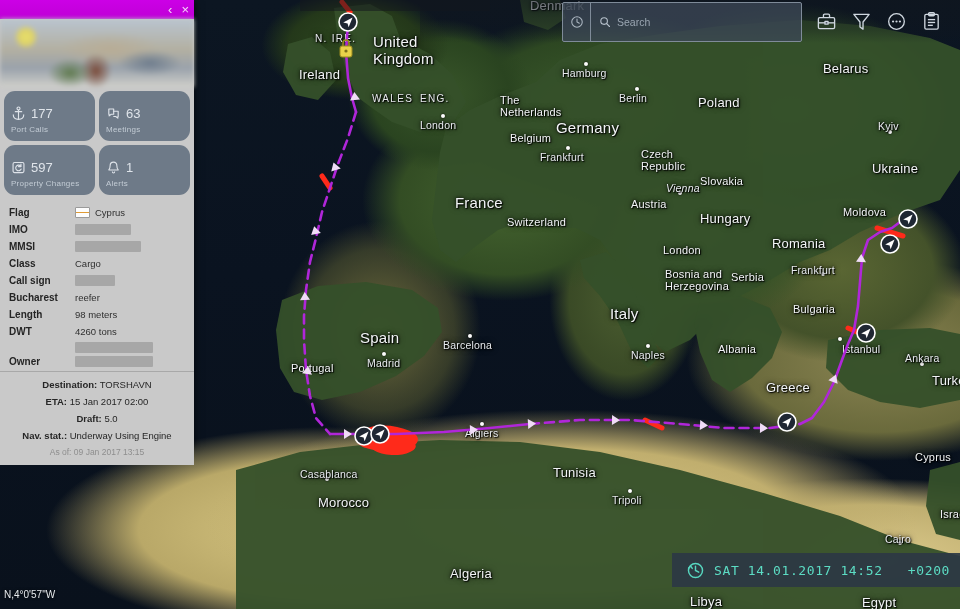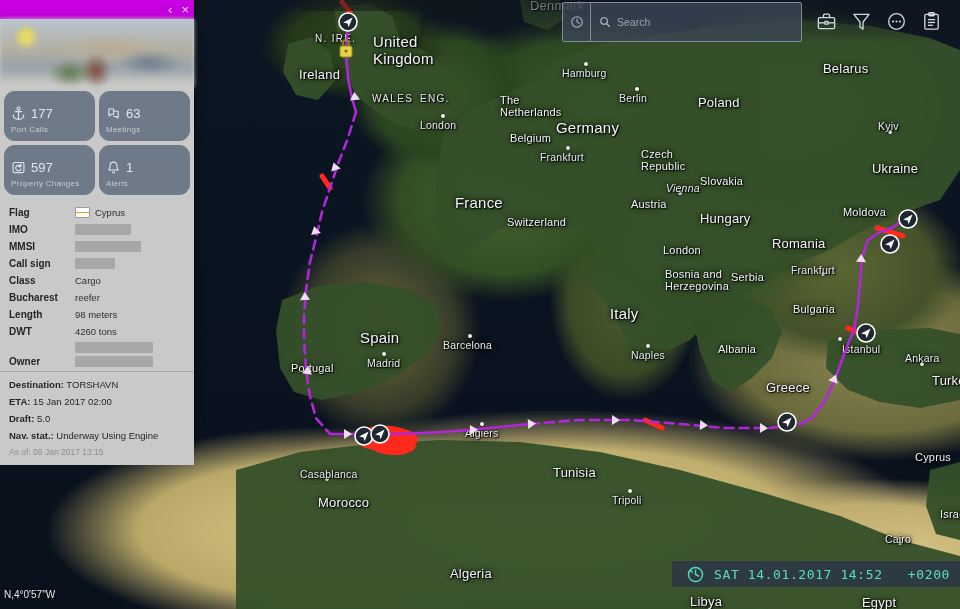--- a/index.html
+++ b/index.html
@@ -102,20 +102,21 @@
     width: 15px; height: 11px; border-radius: 1px; display: inline-block;
     background: linear-gradient(180deg,#fdfdfd 0%, #fdfdfd 40%, #e8a73c 42%, #d88f2e 58%, #fdfdfd 60%, #fdfdfd 100%);
     border: 1px solid #9a9a9a;
   }
   #owner-row { align-items: flex-end; padding-top: 2px; }
   #owner-row .aval { flex-direction: column; align-items: flex-start; gap: 3px; }
 
   #voyage {
     border-top: 1px solid #a8a8a8; padding: 7px 9px 8px 9px; flex: 0 0 auto;
     background: #c9c9c9;
+    text-align: center;
   }
   .vrow { font-size: 9.5px; color: #262626; margin-bottom: 6px; }
   .vrow b { font-weight: bold; }
   .vasof { font-size: 8.5px; color: #8e8e8e; margin-top: 2px; }
 
   
   #topbar {
     position: absolute; left: 420px; top: 0; width: 540px; height: 43px;
     display: flex; align-items: center; justify-content: flex-end;
     gap: 14px; padding-right: 18px;
@@ -133,21 +134,21 @@
   #search-wrap { display: flex; align-items: center; gap: 6px; padding-left: 8px; flex: 1; }
   #search-input {
     background: transparent; border: none; outline: none; flex: 1;
     color: #c7cfd8; font-size: 10.5px; font-family: "Liberation Sans", sans-serif;
   }
   #search-input::placeholder { color: #9aa5b1; }
   .tool-icon { cursor: pointer; display: block; }
 
   
   #clockbar {
-    position: absolute; right: 0; bottom: 22px; height: 26px;
+    position: absolute; right: 0; bottom: 22px; height: 34px;
     background: rgba(44,56,68,.92);
     display: flex; align-items: center; gap: 9px;
     padding: 0 10px 0 14px; color: #57d7c0;
   }
   #clock-text {
     font-family: "DejaVu Sans Mono", monospace; font-size: 13px;
     letter-spacing: .6px; color: #5cdcc4; white-space: pre;
   }
 
   
@@ -453,28 +454,28 @@
             <span class="redact" style="width: 56px;"></span>
           </div>
         </div>
         <div class="arow">
           <div class="akey">MMSI</div>
           <div class="aval">
             <span class="redact" style="width: 66px;"></span>
           </div>
         </div>
         <div class="arow">
+          <div class="akey">Class</div>
+          <div class="aval">Cargo</div>
+        </div>
+        <div class="arow">
           <div class="akey">Call sign</div>
           <div class="aval">
             <span class="redact" style="width: 40px;"></span>
           </div>
-        </div>
-        <div class="arow">
-          <div class="akey">Class</div>
-          <div class="aval">Cargo</div>
         </div>
         <div class="arow">
           <div class="akey">Bucharest</div>
           <div class="aval">reefer</div>
         </div>
         <div class="arow">
           <div class="akey">Length</div>
           <div class="aval">98 meters</div>
         </div>
         <div class="arow">

